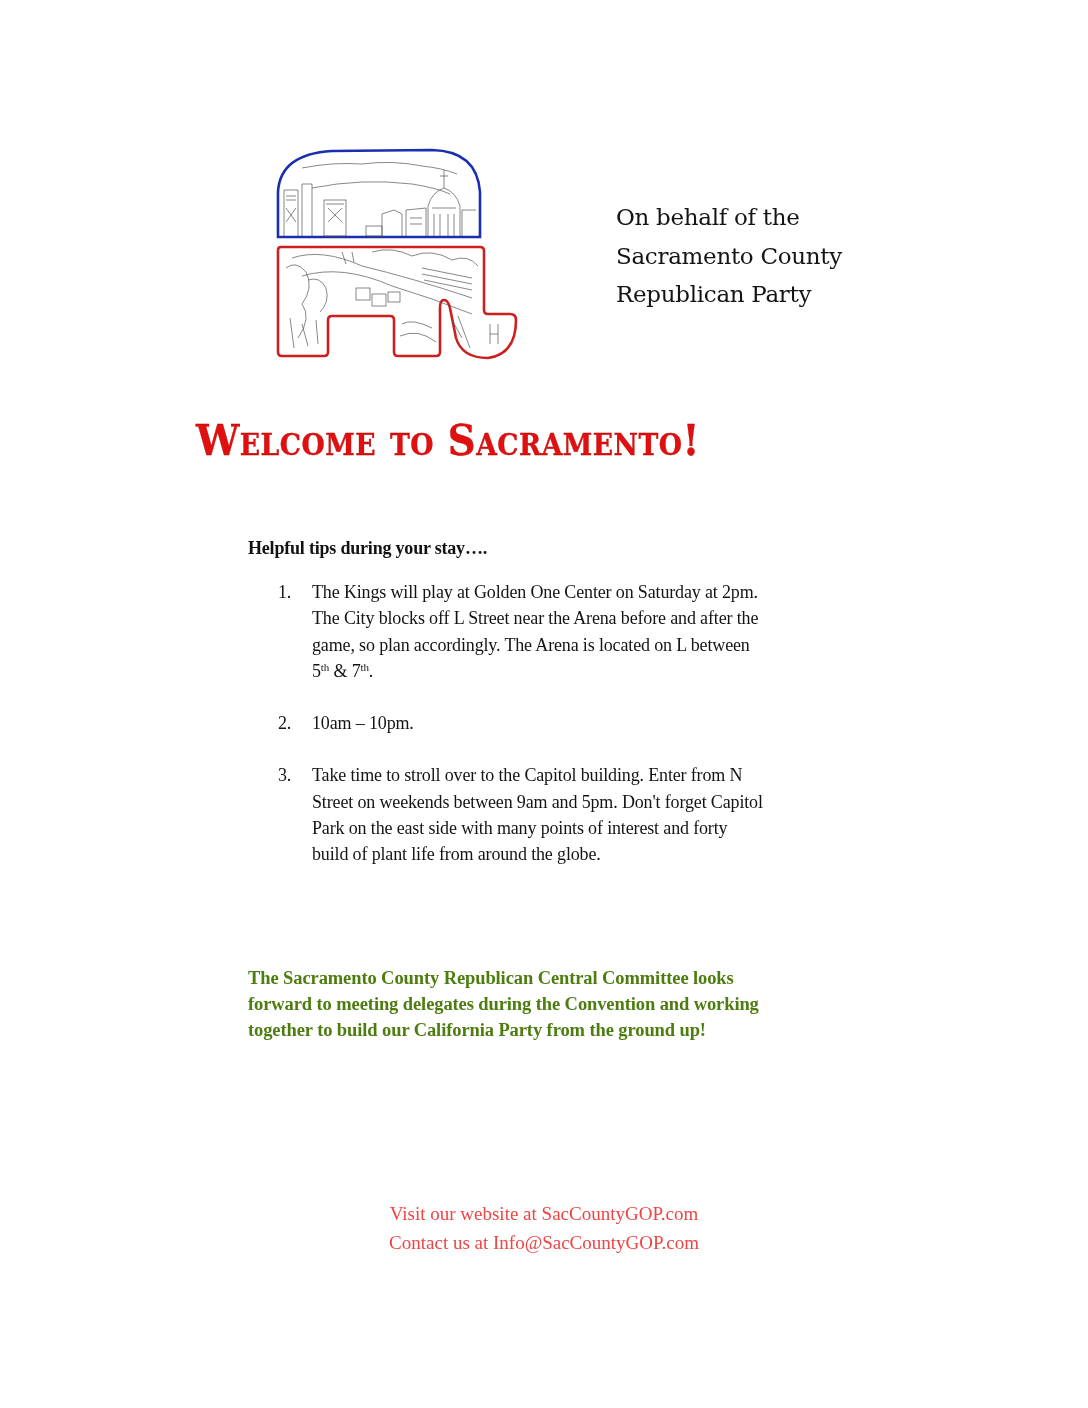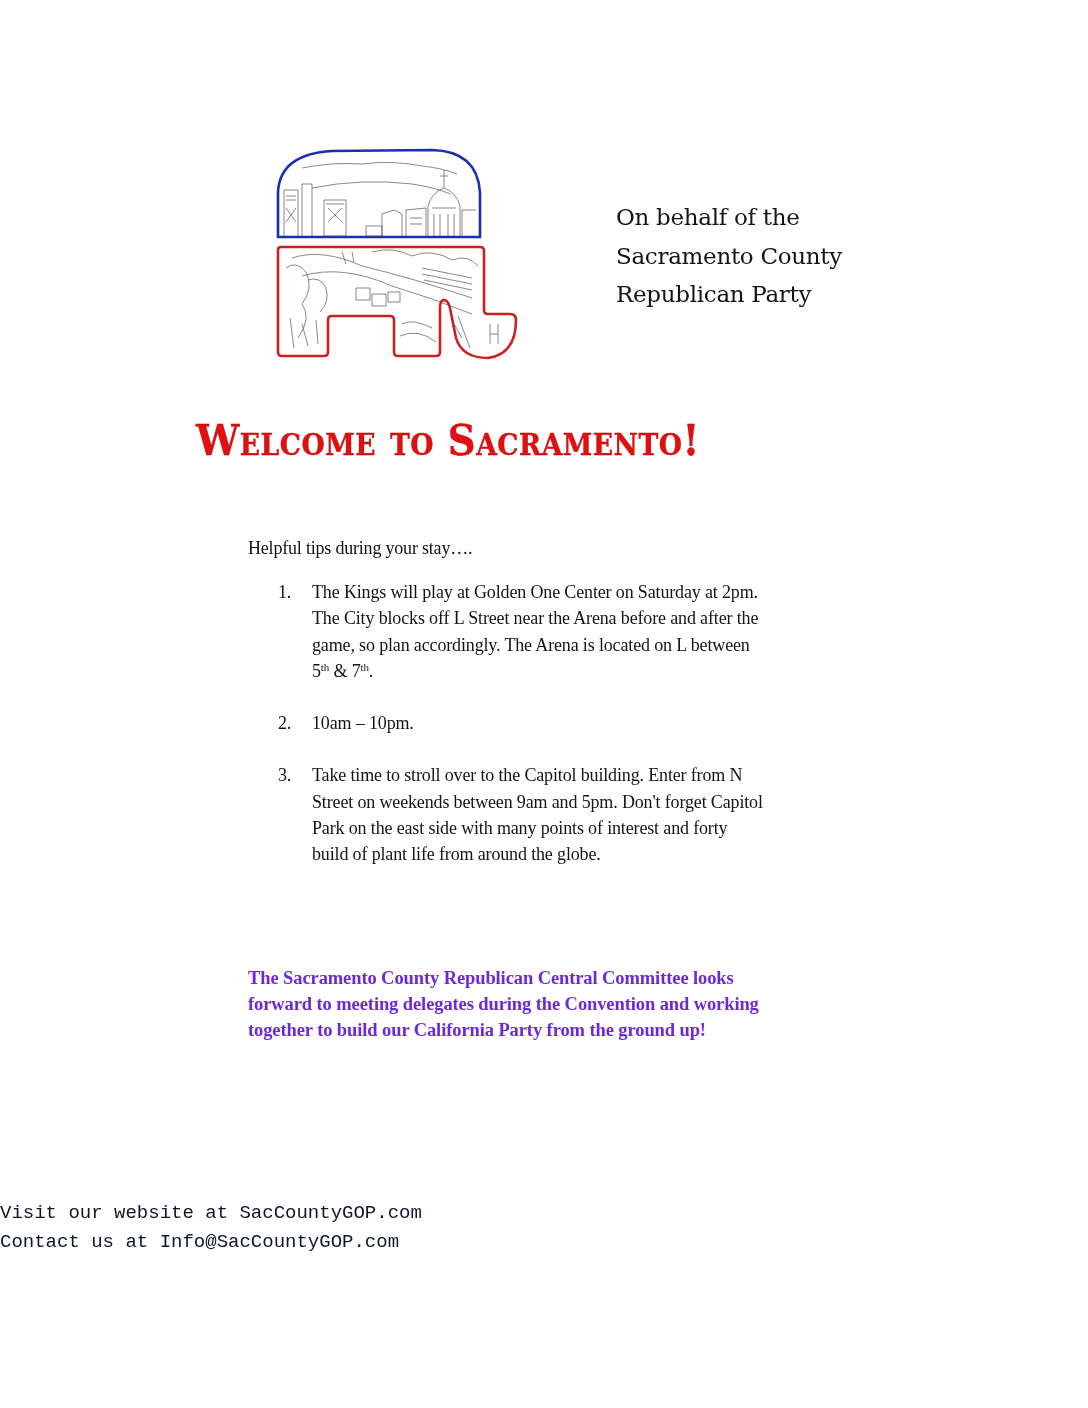--- a/index.html
+++ b/index.html
@@ -50,21 +50,21 @@
     }
     .welcome span {
       display: inline-block;
       transform: scaleX(0.92);
     }
     .tips-heading {
       position: absolute;
       left: 248px;
       top: 538px;
       font-family: "Liberation Serif", serif;
-      font-weight: normal;
+      font-weight: bold;
       font-size: 18px;
       color: #111;
       letter-spacing: -0.2px;
     }
     .tips {
       position: absolute;
       left: 278px;
       top: 579px;
       width: 580px;
       margin: 0;
@@ -89,34 +89,34 @@
     .tip-line { white-space: nowrap; }
     sup { font-size: 11px; line-height: 0; vertical-align: 6px; }
     .closing {
       position: absolute;
       left: 248px;
       top: 965px;
       font-family: "Liberation Serif", serif;
       font-weight: bold;
       font-size: 18.5px;
       line-height: 26px;
-      color: #6d28d9;
+      color: #4d7c0f;
       letter-spacing: -0.1px;
     }
     .closing div { white-space: nowrap; }
     .footer {
       position: absolute;
       left: 0;
       width: 1088px;
       top: 1199px;
-      text-align: left;
-      font-family: Liberation Mono, monospace;
+      text-align: center;
+      font-family: Liberation Serif, serif;
       font-size: 19px;
       line-height: 29px;
-      color: #0f172a;
+      color: #ef4444;
     }
     .footer div { white-space: nowrap; }
   </style>
 </head>
 <body>
 
 <svg class="logo" viewBox="0 0 252 216" xmlns="http://www.w3.org/2000/svg">
 
   <g>
     <path d="M6 89 L6 44 Q8 6 60 3 L160 2 Q205 3 208 44 L208 89 Z" fill="#ffffff" stroke="#1a2fb0" stroke-width="2.6"></path>

